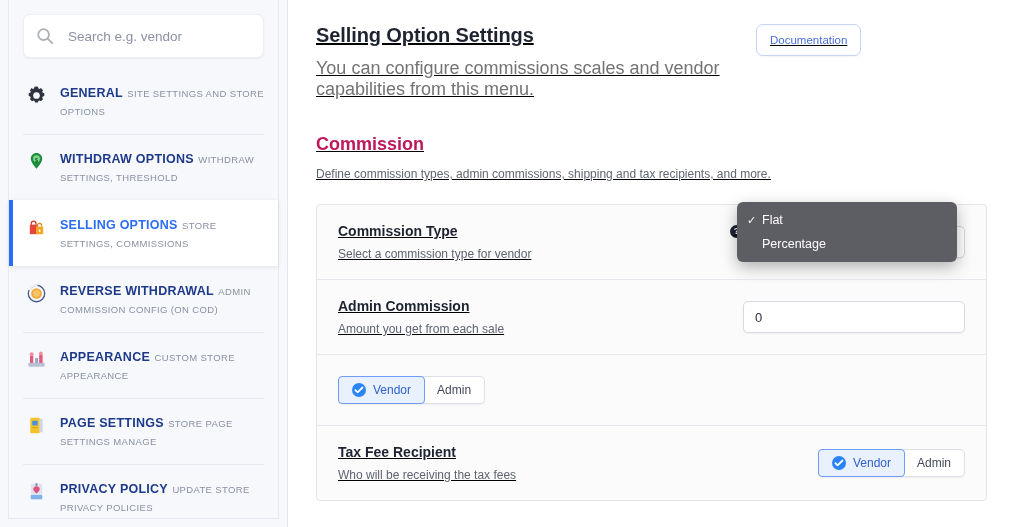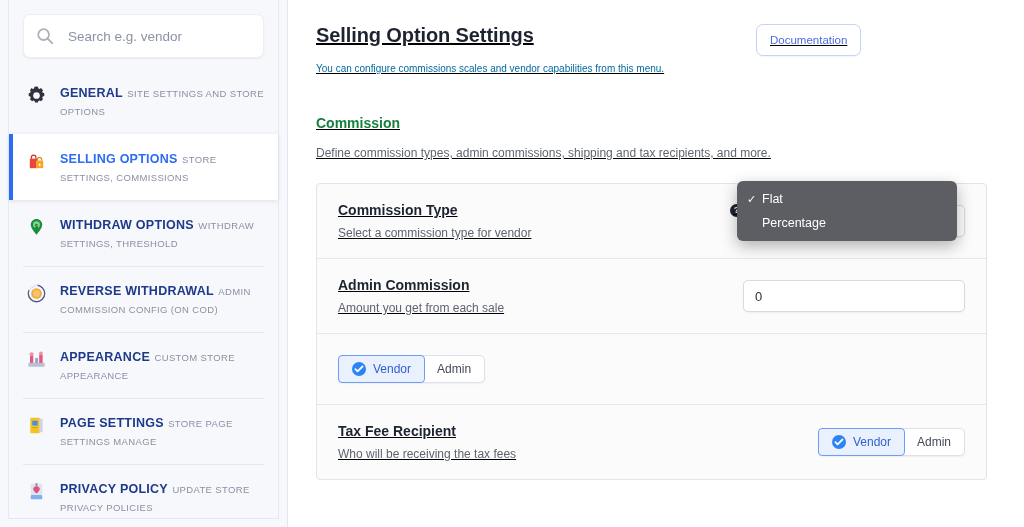--- a/index.html
+++ b/index.html
@@ -109,40 +109,40 @@
     text-decoration: underline;
   }
   .page-head { display: flex; align-items: flex-start; }
   .page-head-text { flex: 1 1 auto; max-width: 440px; }
   h1.page-title {
     margin: 0; font-size: 20px; font-weight: bold;
     color: #1d2330; letter-spacing: -.1px; line-height: 26px;
   }
   .page-desc {
     margin: 10px 0 0 0;
-    font-size: 10px; color: #0369a1; line-height: 21px;
+    font-size: 18px; color: #737373; line-height: 21px;
   }
   .doc-btn {
     flex: 0 0 auto;
     border: 1px solid #c6d3f7;
     background: #ffffff;
     color: #4b6ddb;
     font-family: "Liberation Sans", sans-serif;
     font-size: 11.5px;
     border-radius: 7px;
     padding: 9px 13px;
     cursor: pointer;
     box-shadow: 0 1px 2px rgba(30,50,120,.06);
     margin-top: 2px;
   }
 
   h2.section-title {
     margin: 33px 0 0 0;
-    font-size: 14px; font-weight: bold;
-    color: #15803d; line-height: 23px;
+    font-size: 18px; font-weight: bold;
+    color: #be185d; line-height: 23px;
   }
   .section-desc {
     margin: 9px 0 0 0;
     font-size: 12px; color: #60666f; line-height: 19px;
   }
 
   .card {
     margin-top: 20px;
     border: 1px solid #e2e4ea;
     border-radius: 4px;
@@ -280,47 +280,47 @@
               <path fill="#2f3340" d="M11 1.6l1.5.35.5 1.6 1.25.52 1.45-.8 2.13 2.13-.8 1.45.52 1.25 1.6.5v3l-1.6.5-.52 1.25.8 1.45-2.13 2.13-1.45-.8-1.25.52-.5 1.6h-3l-.5-1.6-1.25-.52-1.45.8-2.13-2.13.8-1.45-.52-1.25-1.6-.5v-3l1.6-.5.52-1.25-.8-1.45L5.72 3.27l1.45.8L8.42 3.55l.5-1.6z"></path>
               <circle cx="11" cy="11" r="3.5" fill="#f7f8fb"></circle>
             </svg>
           </span>
           <span class="nav-text">
             <span class="nav-title">GENERAL</span>
             <span class="nav-sub">SITE SETTINGS AND STORE OPTIONS</span>
           </span>
         </div>
 
+        <div class="nav-item">
+          <span class="nav-icon">
+            <svg viewBox="0 0 22 22" width="21" height="21" aria-hidden="true">
+              <path d="M11 2c3.3 0 6 2.6 6 5.9 0 4-4.3 8.6-5.5 10.2a.64.64 0 0 1-1 0C9.3 16.5 5 11.9 5 7.9 5 4.6 7.7 2 11 2z" fill="#1e8c3a"></path>
+              <circle cx="11" cy="8" r="3.6" fill="#7ed694"></circle>
+              <text x="11" y="11" font-family="DejaVu Sans, sans-serif" font-size="6" font-weight="bold" fill="#16722f" text-anchor="middle">$</text>
+            </svg>
+          </span>
+          <span class="nav-text">
+            <span class="nav-title">WITHDRAW OPTIONS</span>
+            <span class="nav-sub">WITHDRAW SETTINGS, THRESHOLD</span>
+          </span>
+        </div>
+
         <div class="nav-item active">
           <span class="nav-icon">
             <svg viewBox="0 0 22 22" width="21" height="21" aria-hidden="true">
               <path d="M4 8h8v10H4z" fill="#e8463a"></path>
               <path d="M5.6 8V6.6a2.4 2.4 0 0 1 4.8 0V8" fill="none" stroke="#c7342a" stroke-width="1.3"></path>
               <path d="M10.5 10h7.5v8h-7.5z" fill="#f5a623"></path>
               <path d="M12 10V8.9a2.2 2.2 0 0 1 4.4 0V10" fill="none" stroke="#d88b13" stroke-width="1.2"></path>
               <rect x="13.4" y="13" width="1.7" height="2.6" rx=".5" fill="#fff"></rect>
             </svg>
           </span>
           <span class="nav-text">
             <span class="nav-title">SELLING OPTIONS</span>
             <span class="nav-sub">STORE SETTINGS, COMMISSIONS</span>
-          </span>
-        </div>
-
-        <div class="nav-item">
-          <span class="nav-icon">
-            <svg viewBox="0 0 22 22" width="21" height="21" aria-hidden="true">
-              <path d="M11 2c3.3 0 6 2.6 6 5.9 0 4-4.3 8.6-5.5 10.2a.64.64 0 0 1-1 0C9.3 16.5 5 11.9 5 7.9 5 4.6 7.7 2 11 2z" fill="#1e8c3a"></path>
-              <circle cx="11" cy="8" r="3.6" fill="#7ed694"></circle>
-              <text x="11" y="11" font-family="DejaVu Sans, sans-serif" font-size="6" font-weight="bold" fill="#16722f" text-anchor="middle">$</text>
-            </svg>
-          </span>
-          <span class="nav-text">
-            <span class="nav-title">WITHDRAW OPTIONS</span>
-            <span class="nav-sub">WITHDRAW SETTINGS, THRESHOLD</span>
           </span>
         </div>
 
         <div class="nav-item">
           <span class="nav-icon">
             <svg viewBox="0 0 22 22" width="21" height="21" aria-hidden="true">
               <circle cx="11" cy="11" r="8.6" fill="none" stroke="#4a5a88" stroke-width="1.4"></circle>
               <circle cx="11" cy="11" r="5.6" fill="#f2a93b"></circle>
               <circle cx="11" cy="11" r="3.6" fill="#f7c46c"></circle>
               <path d="M3 7.5 A8.6 8.6 0 0 1 11 2.4 L11 5" fill="none" stroke="#f2f3f8" stroke-width="2.2"></path>

